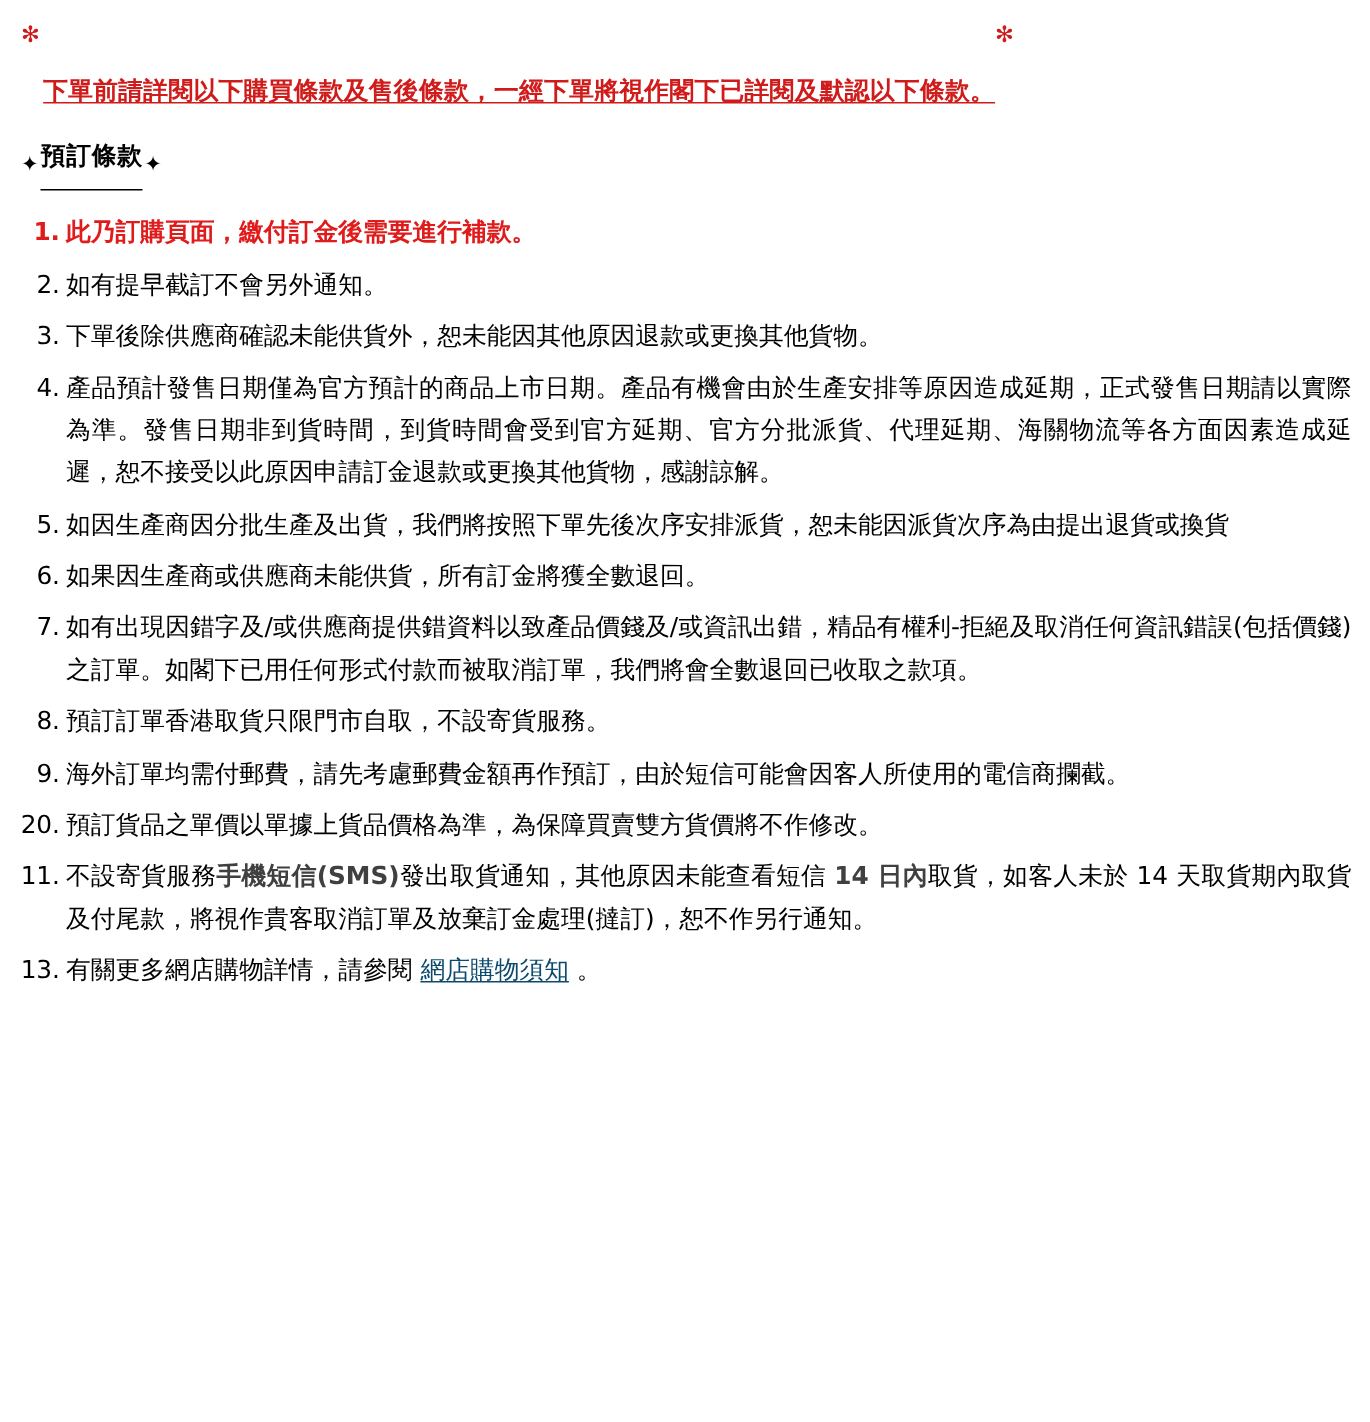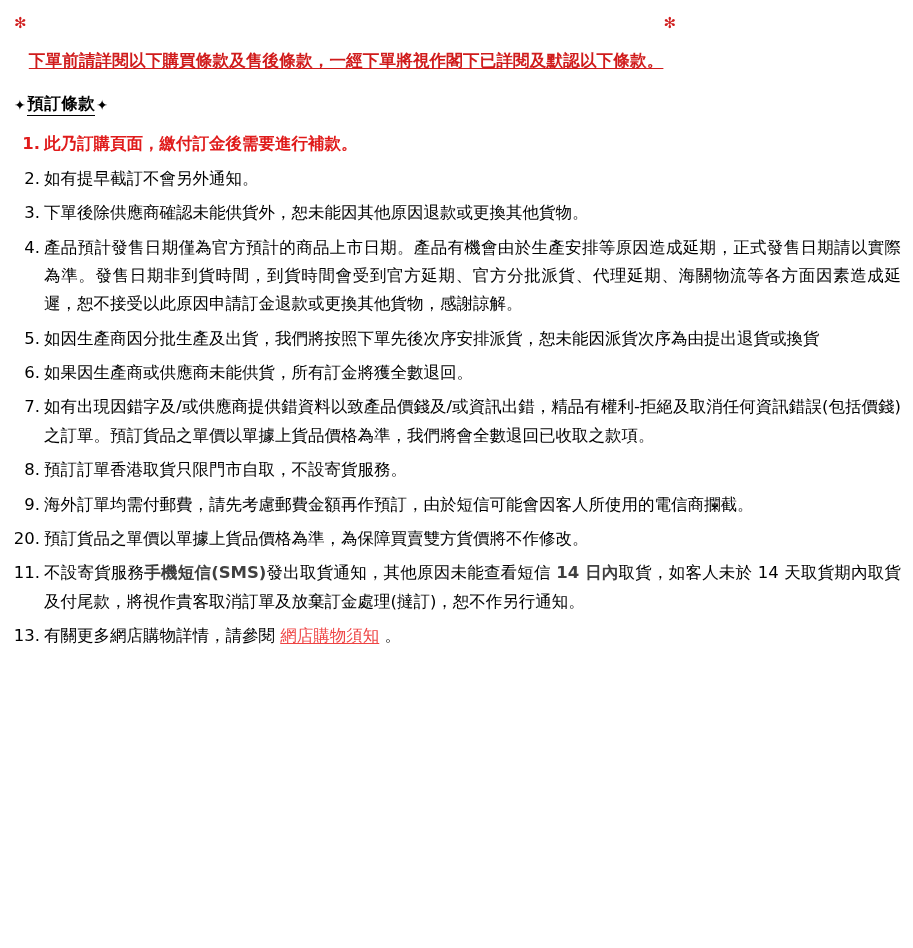--- a/index.html
+++ b/index.html
@@ -56,21 +56,21 @@
   .heading-diamond {
     font-size: 14px;
     margin-right: 1px;
   }
   .heading-diamond.right {
     margin-right: 0;
     margin-left: 1px;
   }
   .heading-text {
     border-bottom: 1.5px solid #000;
-    padding-bottom: 0;
+    padding-bottom: 11px;
   }
 
   
   ol.terms {
     list-style: none;
     margin: 0;
     padding: 0;
   }
   ol.terms > li {
     display: flex;
@@ -98,21 +98,21 @@
   li.red .body-text {
     color: #e01b1b;
     font-weight: bold;
   }
   .u-red {
     color: #404040;
     text-underline-offset: 2px;
     font-weight: bold;
   }
   .link {
-    color: #ef4444;
+    color: #0c4a6e;
     text-decoration: underline;
     text-underline-offset: 2px;
     cursor: pointer;
   }
 </style>
 </head>
 <body>
 
 <div class="page">
 
@@ -148,21 +148,21 @@
       <li>
         <span class="num">5.</span>
         <span class="body-text">如因生產商因分批生產及出貨，我們將按照下單先後次序安排派貨，恕未能因派貨次序為由提出退貨或換貨</span>
       </li>
       <li>
         <span class="num">6.</span>
         <span class="body-text">如果因生產商或供應商未能供貨，所有訂金將獲全數退回。</span>
       </li>
       <li>
         <span class="num">7.</span>
-        <span class="body-text">如有出現因錯字及/或供應商提供錯資料以致產品價錢及/或資訊出錯，精品有權利-拒絕及取消任何資訊錯誤(包括價錢) 之訂單。預訂貨品之單價以單據上貨品價格為準，我們將會全數退回已收取之款項。</span>
+        <span class="body-text">如有出現因錯字及/或供應商提供錯資料以致產品價錢及/或資訊出錯，精品有權利-拒絕及取消任何資訊錯誤(包括價錢) 之訂單。如閣下已用任何形式付款而被取消訂單，我們將會全數退回已收取之款項。</span>
       </li>
       <li>
         <span class="num">8.</span>
         <span class="body-text">預訂訂單香港取貨只限門市自取，不設寄貨服務。</span>
       </li>
       <li>
         <span class="num">9.</span>
         <span class="body-text">海外訂單均需付郵費，請先考慮郵費金額再作預訂，由於短信可能會因客人所使用的電信商攔截。</span>
       </li>
       <li>

